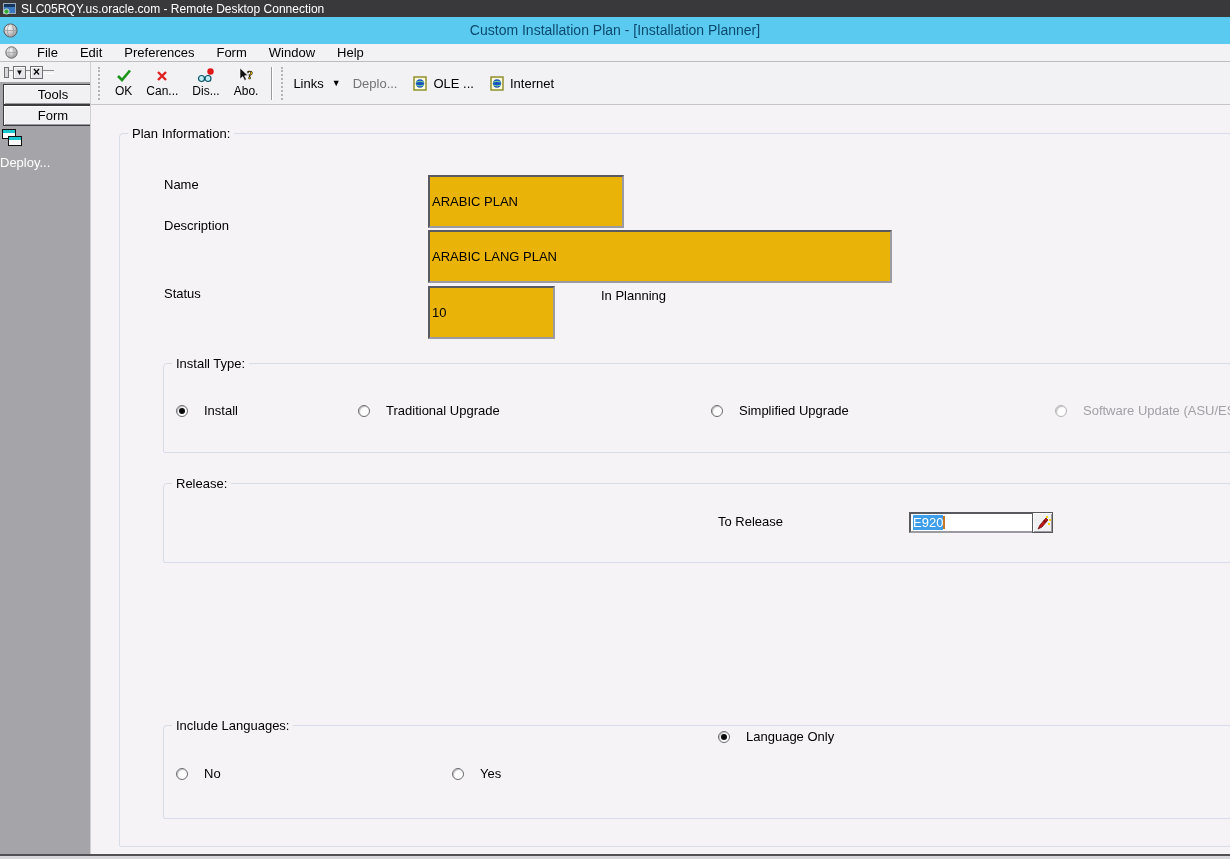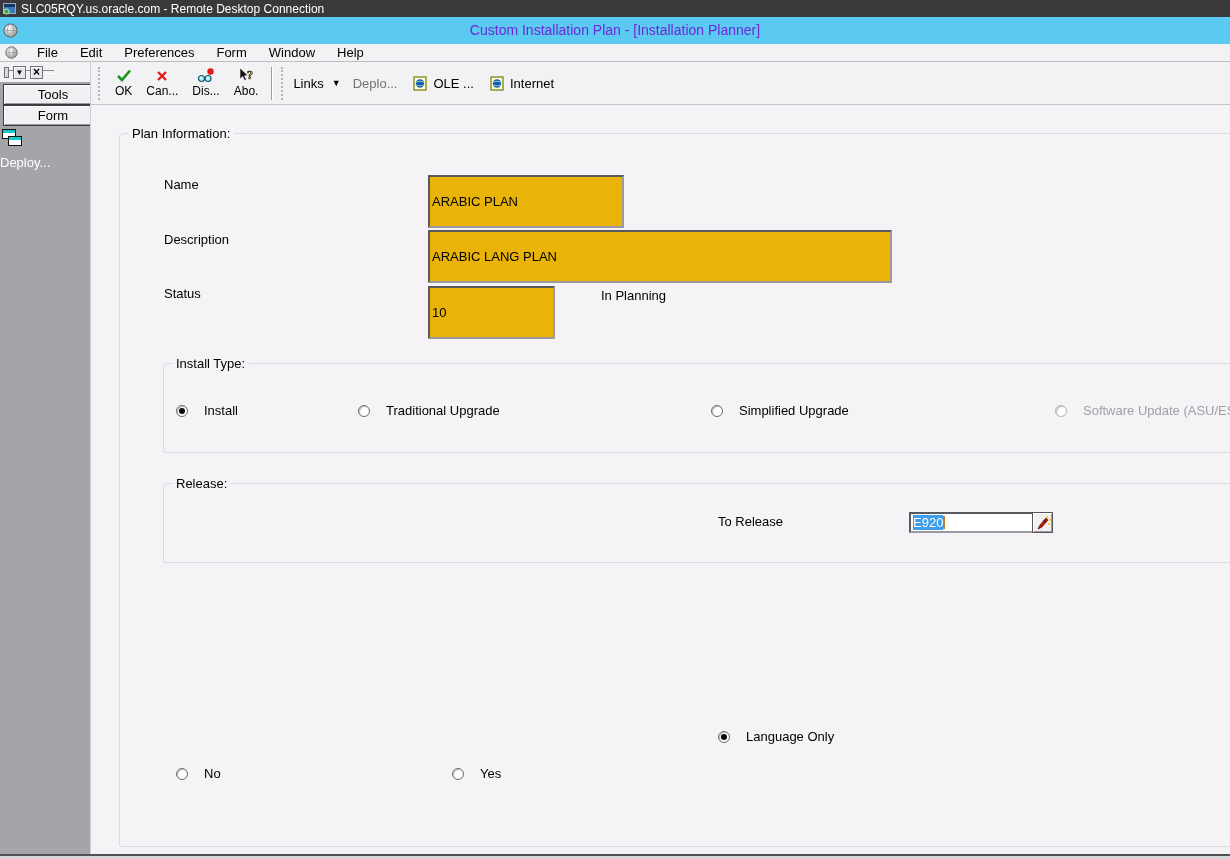--- a/index.html
+++ b/index.html
@@ -8,21 +8,21 @@
     background:#F6F3F6;font-family:"Liberation Sans",sans-serif;color:#000;
   }
   
   .rdp-bar{position:absolute;left:0;top:0;width:100%;height:17px;background:#39393B;
     display:flex;align-items:center;gap:5px;padding-left:3px;box-sizing:border-box;}
   .rdp-bar span{color:#fff;font-size:12px;white-space:nowrap;}
   
   .app-titlebar{position:absolute;left:0;top:17px;width:100%;height:27px;background:#5BCAF0;}
   .app-titlebar .globe{position:absolute;left:3px;top:6px;}
   .app-title{position:absolute;left:0;top:5px;width:100%;text-align:center;
-    font-size:14px;color:#6d28d9;}
+    font-size:14px;color:#0c4a6e;}
   
   .menubar{position:absolute;left:0;top:44px;width:100%;height:17px;background:#F2F1F4;
     display:flex;align-items:center;font-size:13px;border-bottom:1px solid #BDBDC2;}
   .menubar .globe{margin:0 8px 0 5px;}
   .menu-item{padding:0 11px;white-space:nowrap;}
   
   .body{position:absolute;left:0;top:62px;width:100%;height:792px;display:flex;}
   
   .sidebar{width:90px;background:#A5A4A8;position:relative;flex:none;}
   .slider-row{position:absolute;left:0;top:0;width:90px;height:20px;background:#F2F1F4;
@@ -221,21 +221,21 @@
 
       <div class="form-area">
 
         <div class="groupbox" style="left:28px;top:28px;width:1110px;height:712px;">
           <span class="group-label">Plan Information:</span>
         </div>
 
         <span class="fld-label" style="left:73px;top:72px;">Name</span>
         <input class="txt" style="left: 337px; top: 70px; width: 188px;" value="ARABIC PLAN">
 
-        <span class="fld-label" style="left:73px;top:127px;">Description</span>
+        <span class="fld-label" style="left:73px;top:113px;">Description</span>
         <input class="txt" style="left: 337px; top: 125px; width: 456px;" value="ARABIC LANG PLAN">
 
         <span class="fld-label" style="left:73px;top:181px;">Status</span>
         <input class="txt" style="left: 337px; top: 181px; width: 119px;" value="10">
         <span class="static-text" style="left:510px;top:183px;">In Planning</span>
 
         <div class="groupbox" style="left:72px;top:258px;width:1066px;height:88px;">
           <span class="group-label">Install Type:</span>
         </div>
         <label class="radio" style="left:85px;top:298px;">
@@ -265,20 +265,23 @@
         <button class="assist-btn" style="left:941px;top:407px;">
           <svg width="16" height="16" viewBox="0 0 16 16">
             <rect x="11" y="1" width="2" height="2" fill="#FFD400"></rect>
             <rect x="14" y="4" width="2" height="2" fill="#FFD400"></rect>
             <rect x="13" y="8" width="2" height="2" fill="#FFD400"></rect>
             <path d="M11 3 L13 5 L7 12 L3 14 L5 10 Z" fill="#C01818" stroke="#600" stroke-width="0.7"></path>
             <path d="M9.5 4.5 L11.5 6.5 L10 8 L8 6 Z" fill="#801010"></path>
           </svg>
         </button>
 
+        <div class="groupbox" style="left:72px;top:620px;width:1066px;height:92px;">
+          <span class="group-label">Include Languages:</span>
+        </div>
         <label class="radio" style="left:85px;top:661px;">
           <span class="rdot"></span>
           <span>No</span>
         </label>
         <label class="radio" style="left:361px;top:661px;">
           <span class="rdot"></span>
           <span>Yes</span>
         </label>
         <label class="radio" style="left:627px;top:624px;">
           <span class="rdot sel"></span>

